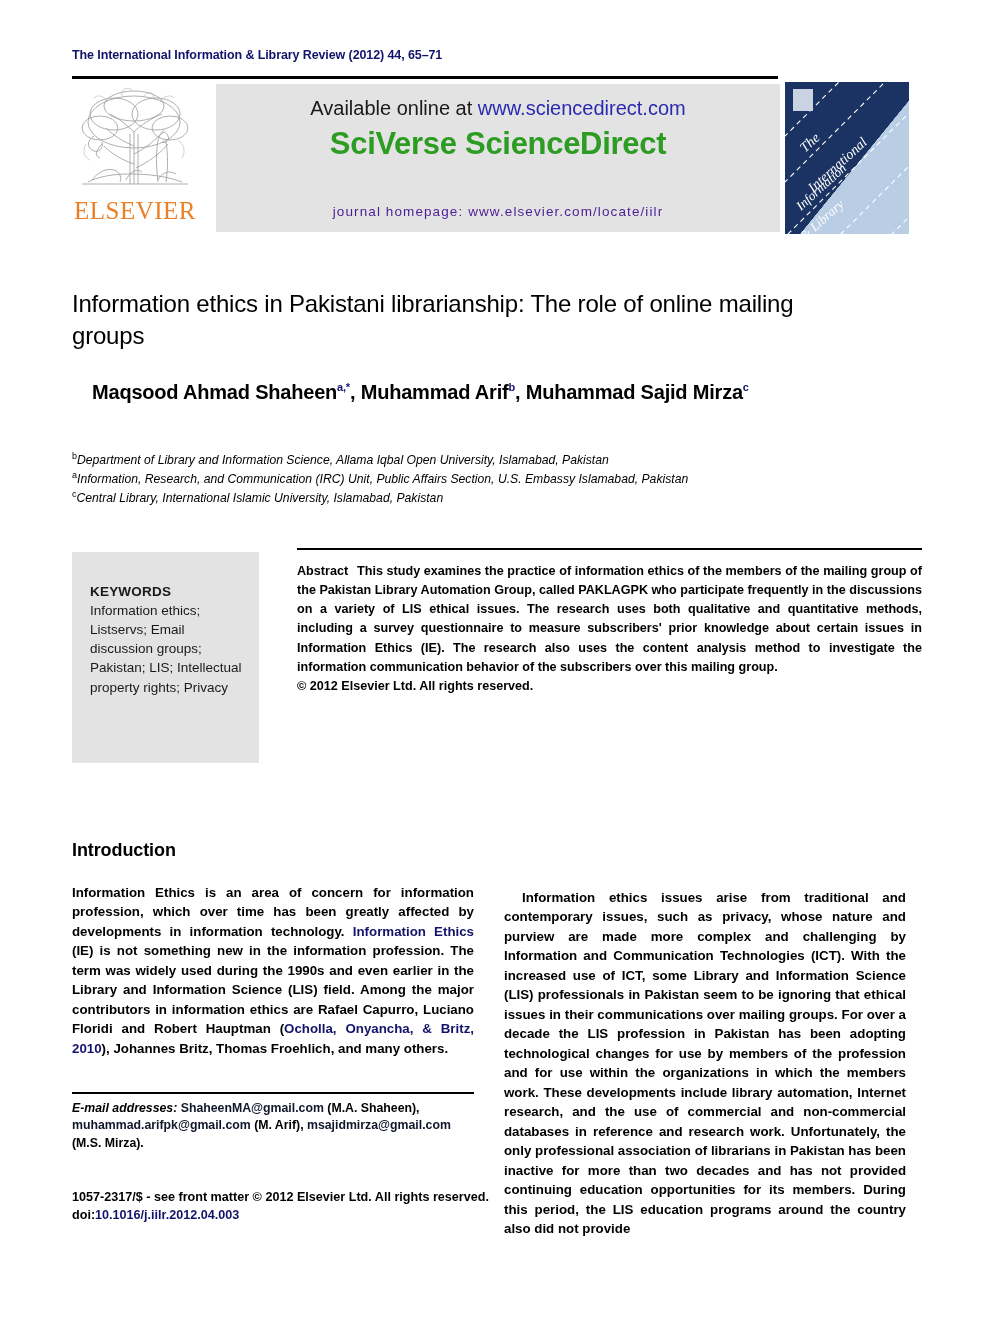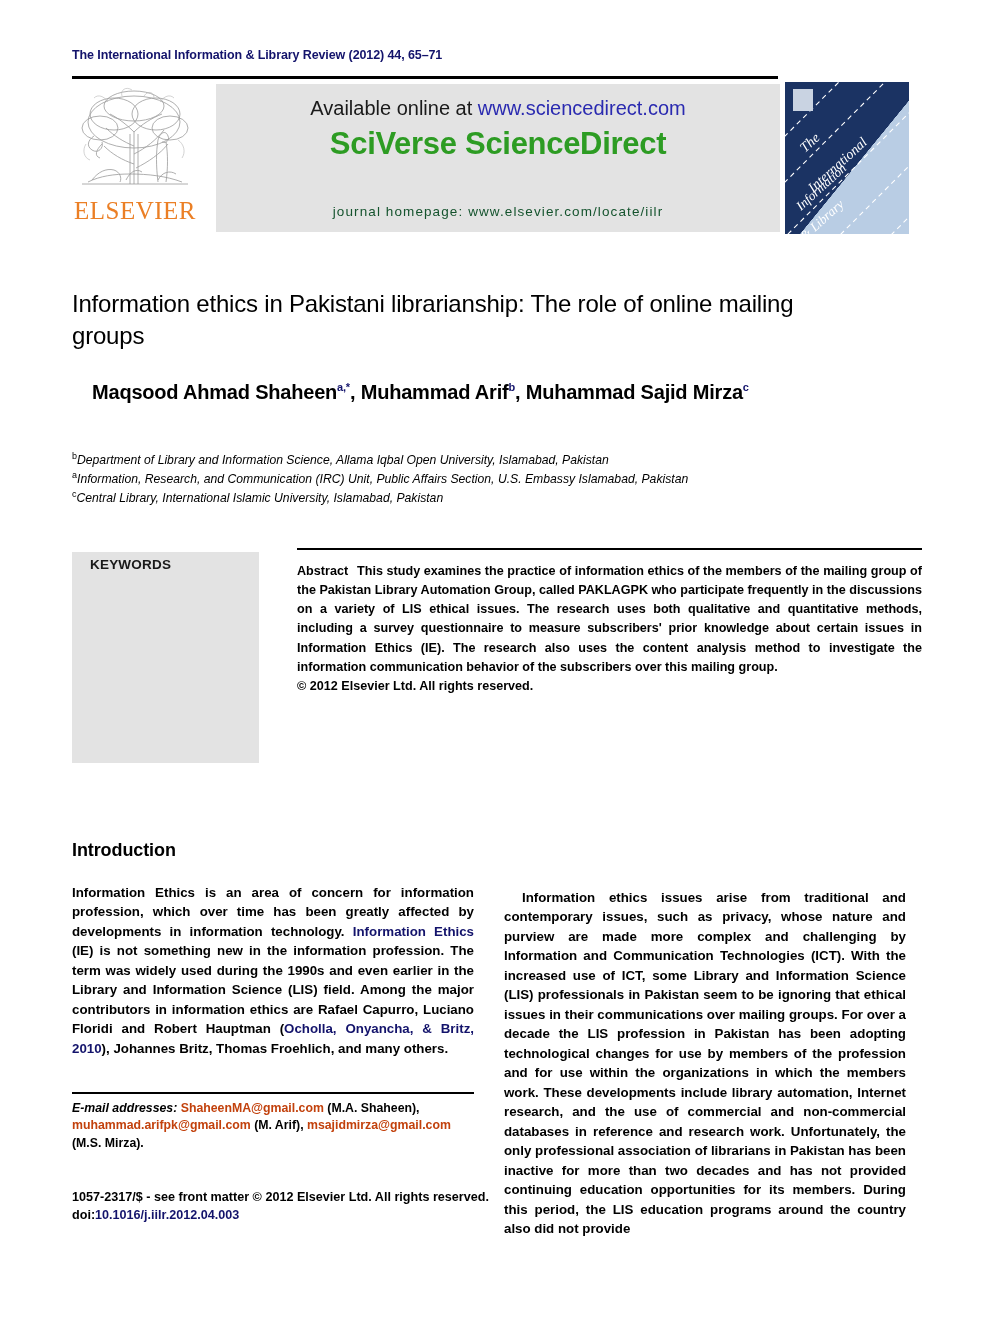--- a/index.html
+++ b/index.html
@@ -109,21 +109,21 @@
     font-weight: bold;
     color: #2d9c23;
     letter-spacing: -0.3px;
   }
   .sd-homepage {
     position: absolute;
     left: 0; bottom: 13px;
     width: 564px;
     text-align: center;
     font-size: 13.5px;
-    color: #14532d;
+    color: #4c1d95;
     letter-spacing: 1.1px;
   }
 
   
   .journal-cover {
     position: absolute;
     left: 713px;
     top: 0px;
     width: 124px;
     height: 152px;
@@ -222,21 +222,21 @@
 
   
   .keywords-box {
     position: absolute;
     left: 72px;
     top: 552px;
     width: 187px;
     height: 211px;
     background: #e3e3e3;
     box-sizing: border-box;
-    padding: 5px 16px 10px 18px;
+    padding: 32px 16px 10px 18px;
   }
   .keywords-title {
     font-size: 13.5px;
     font-weight: bold;
     color: #1a1a1a;
     margin-bottom: 2px;
     letter-spacing: 0.2px;
   }
   .keywords-list {
     font-size: 13.5px;
@@ -319,21 +319,21 @@
     position: absolute;
     left: 72px;
     top: 1100px;
     width: 402px;
     font-size: 12.3px;
     line-height: 1.42;
     color: #000;
     font-weight: bold;
   }
   .footnote .em { font-style: italic; }
-  .footnote .mail { color: #c2410c; }
+  .footnote .mail { color: #0f172a; }
   .fn-indent { text-indent: 10px; }
 
   
   .copyright {
     position: absolute;
     left: 72px;
     top: 1188px;
     width: 470px;
     font-size: 12.6px;
     line-height: 1.45;
@@ -428,20 +428,21 @@
   </div>
 
   <div class="affiliations">
     <div><sup>b</sup><span>Department of Library and Information Science, Allama Iqbal Open University, Islamabad, Pakistan</span></div>
     <div><sup>a</sup><span>Information, Research, and Communication (IRC) Unit, Public Affairs Section, U.S. Embassy Islamabad, Pakistan</span></div>
     <div><sup>c</sup><span>Central Library, International Islamic University, Islamabad, Pakistan</span></div>
   </div>
 
   <div class="keywords-box">
     <div class="keywords-title">KEYWORDS</div>
+    <div class="keywords-list">Information ethics; Listservs; Email discussion groups; Pakistan; LIS; Intellectual property rights; Privacy</div>
   </div>
 
   <div class="abstract-wrap">
     <div class="abstract-rule"></div>
     <div class="abstract-body">
       <span class="lbl">Abstract</span><span>This study examines the practice of information ethics of the members of the mailing group of the Pakistan Library Automation Group, called PAKLAGPK who participate frequently in the discussions on a variety of LIS ethical issues. The research uses both qualitative and quantitative methods, including a survey questionnaire to measure subscribers' prior knowledge about certain issues in Information Ethics (IE). The research also uses the content analysis method to investigate the information communication behavior of the subscribers over this mailing group.</span>
     </div>
     <div class="abstract-copy">© 2012 Elsevier Ltd. All rights reserved.</div>
   </div>
 

